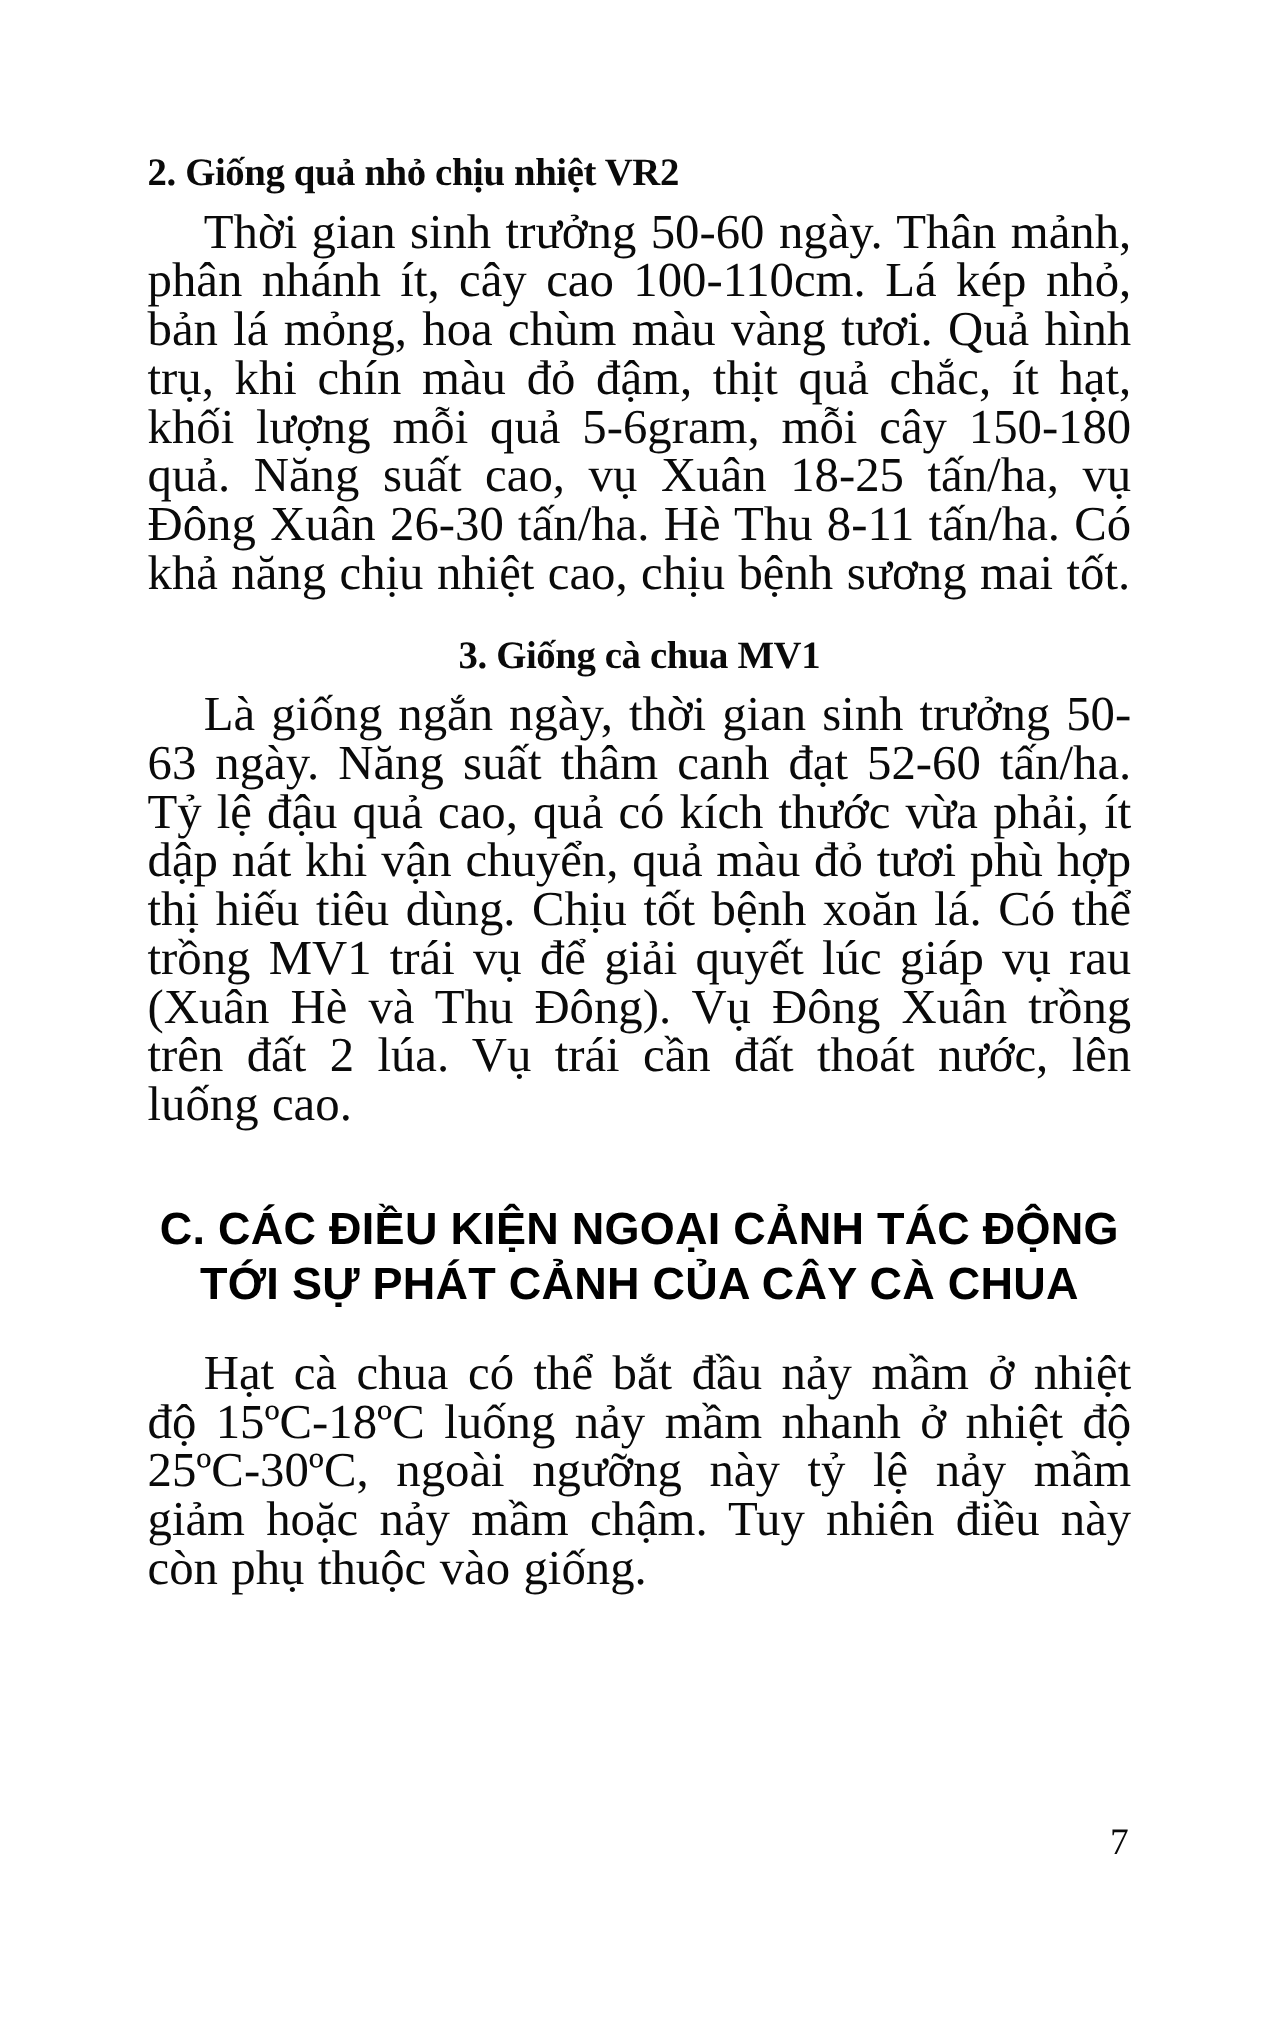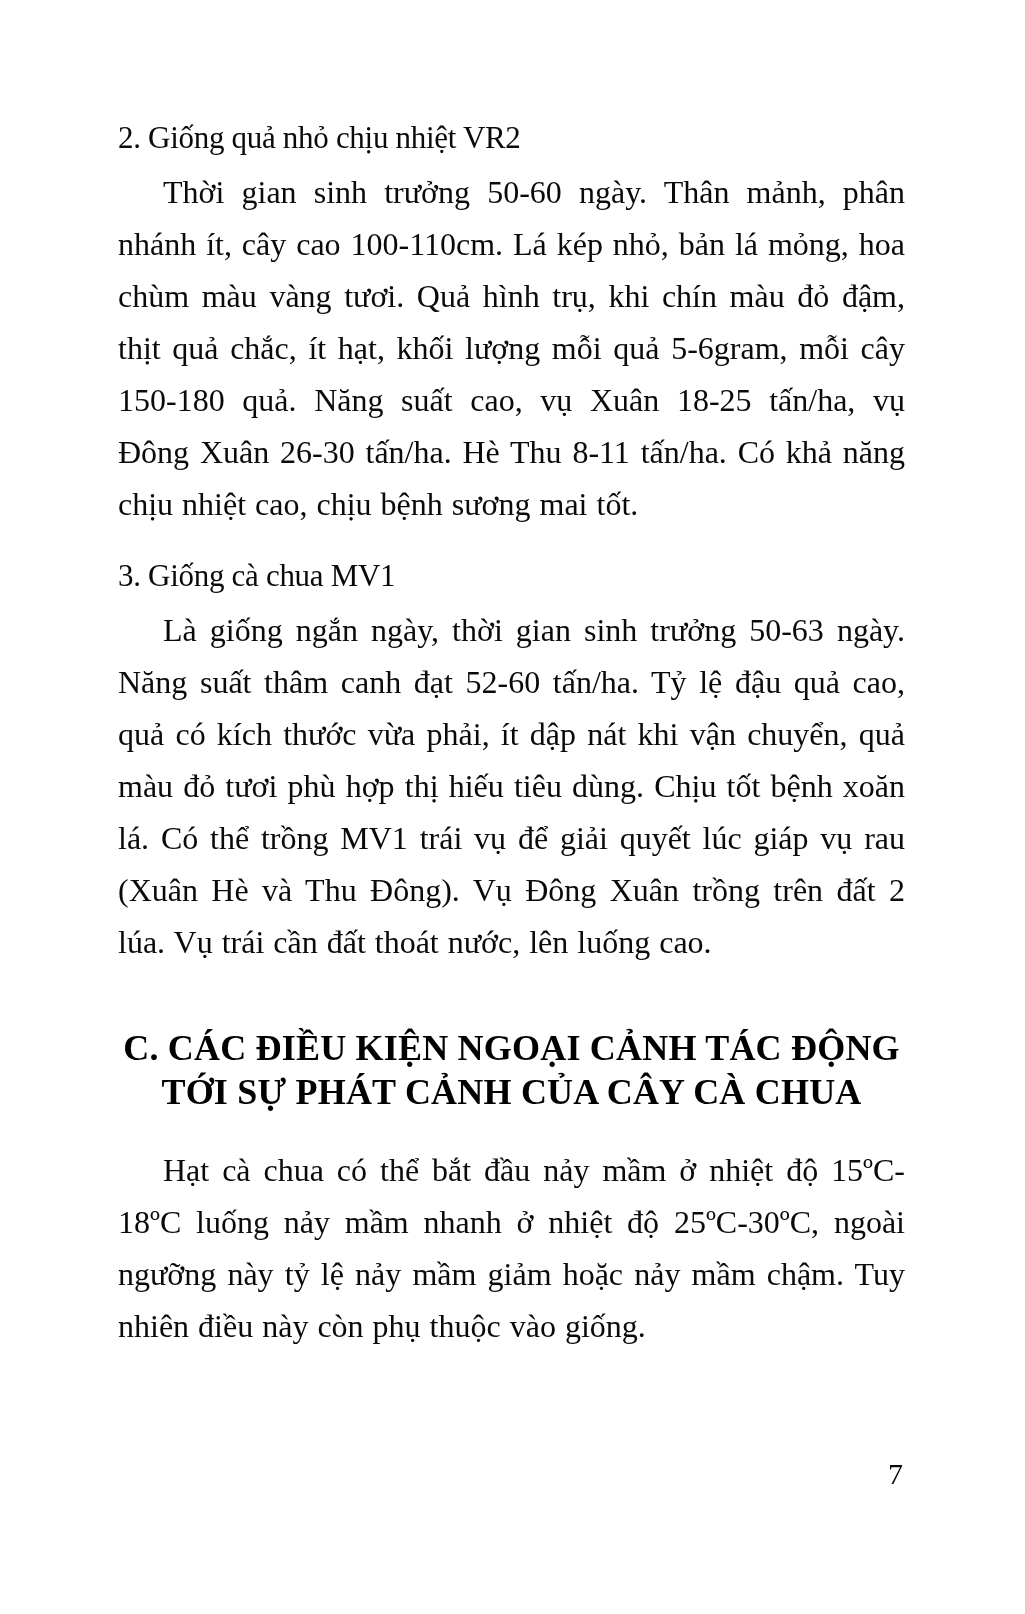--- a/index.html
+++ b/index.html
@@ -15,39 +15,40 @@
     color: #0a0a0a;
     font-family: "Liberation Serif", "DejaVu Serif", serif;
     overflow: hidden;
   }
   .content {
     padding: 118px 120px 0 118px; 
   }
   h2.sub-heading {
     font-size: 31px;
     line-height: 40px;
-    font-weight: normal;
+    font-weight: bold;
     margin: 0 0 8px 0;
     letter-spacing: -0.3px;
   }
   h2.sub-heading.spaced {
     margin-top: 26px;
+    text-align: center;
   }
   p.body-para {
-    font-size: 32px;
-    line-height: 52px;
+    font-size: 39px;
+    line-height: 39px;
     text-align: justify;
     text-indent: 45px;
     margin: 0 0 10px 0;
     word-spacing: 1px;
   }
   .chapter-heading {
     margin: 58px 0 30px 0;
     text-align: center;
-    font-family: Liberation Serif, serif;
+    font-family: Liberation Sans, sans-serif;
     font-weight: bold;
     font-size: 36px;
     line-height: 44px;
     letter-spacing: 0.2px;
     color: #000;
   }
   .page-number {
     position: absolute;
     top: 1456px;
     right: 122px;

